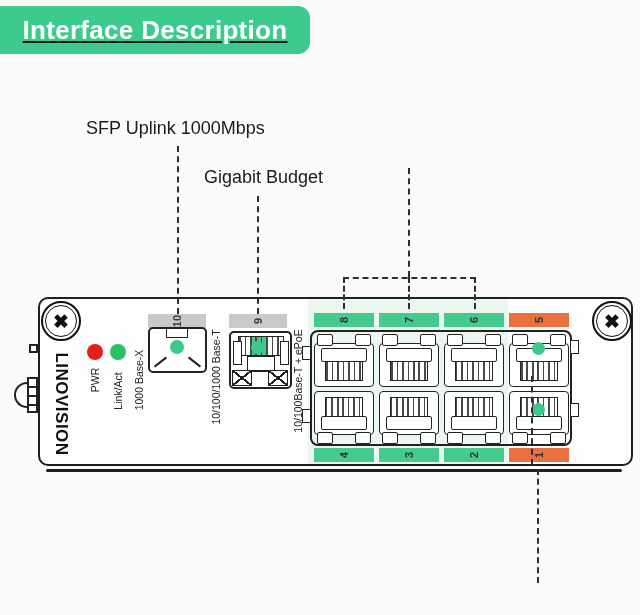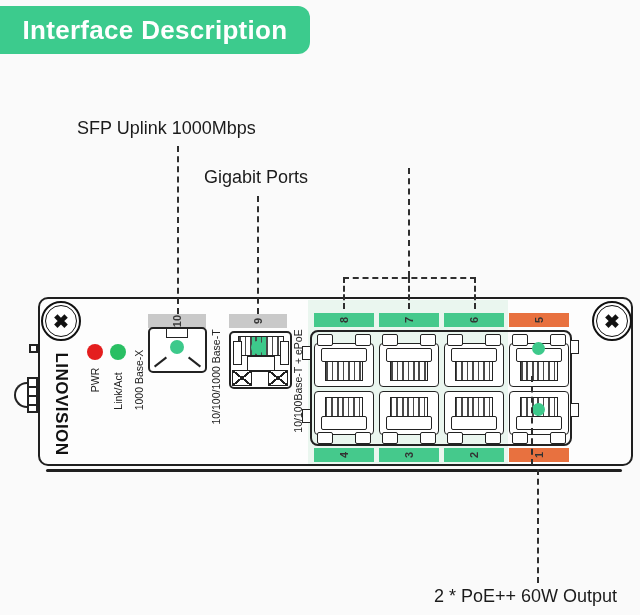--- a/index.html
+++ b/index.html
@@ -2,21 +2,21 @@
 <html><head>
 <meta charset="utf-8">
 <style>
   html,body{margin:0;padding:0;background:#f4f4f4;}
   .stage{position:relative;width:640px;height:615px;background:#fafafa;overflow:hidden;
          font-family:"Liberation Sans",sans-serif;color:#1b1b1b;}
   .abs{position:absolute;}
 
   
   .badge{left:0;top:6px;width:310px;height:48px;border-radius:0 12px 12px 0;
-         display:flex;align-items:center;justify-content:center;}
+         display:flex;align-items:center;justify-content:center;text-decoration:underline;}
   .badge span{color:#fff;font-size:26px;font-weight:bold;letter-spacing:.3px;}
 
   
   .callout{font-size:18px;font-weight:500;white-space:nowrap;}
 
   
   .vdash{width:0;border-left:2px dashed #2e2e2e;}
   .hdash{height:0;border-top:2px dashed #2e2e2e;}
 
   
@@ -88,23 +88,22 @@
 </style>
 </head>
 <body>
 
 <div class="stage">
 
   <div class="abs badge" style="background-color: rgb(60, 203, 141);">
     <span>Interface Description</span>
   </div>
 
-  <div class="abs callout" style="left:77px;top:118px;">SFP Uplink 1000Mbps</div>
-  <div class="abs callout" style="left:204px;top:167px;">Gigabit Ports</div>
-  <div class="abs callout" style="left:434px;top:586px;">2 * PoE++ 60W Output</div>
+  <div class="abs callout" style="left:86px;top:118px;">SFP Uplink 1000Mbps</div>
+  <div class="abs callout" style="left:204px;top:167px;">Gigabit Budget</div>
 
   <div class="abs chassis"></div>
   <div class="abs tint" style="background-color: rgb(234, 246, 239);"></div>
   <div class="abs lip"></div>
 
   <div class="abs screw" style="left:41px;top:301px;">
     <span>✖</span>
   </div>
   <div class="abs screw" style="left:592px;top:301px;">
     <span>✖</span>

